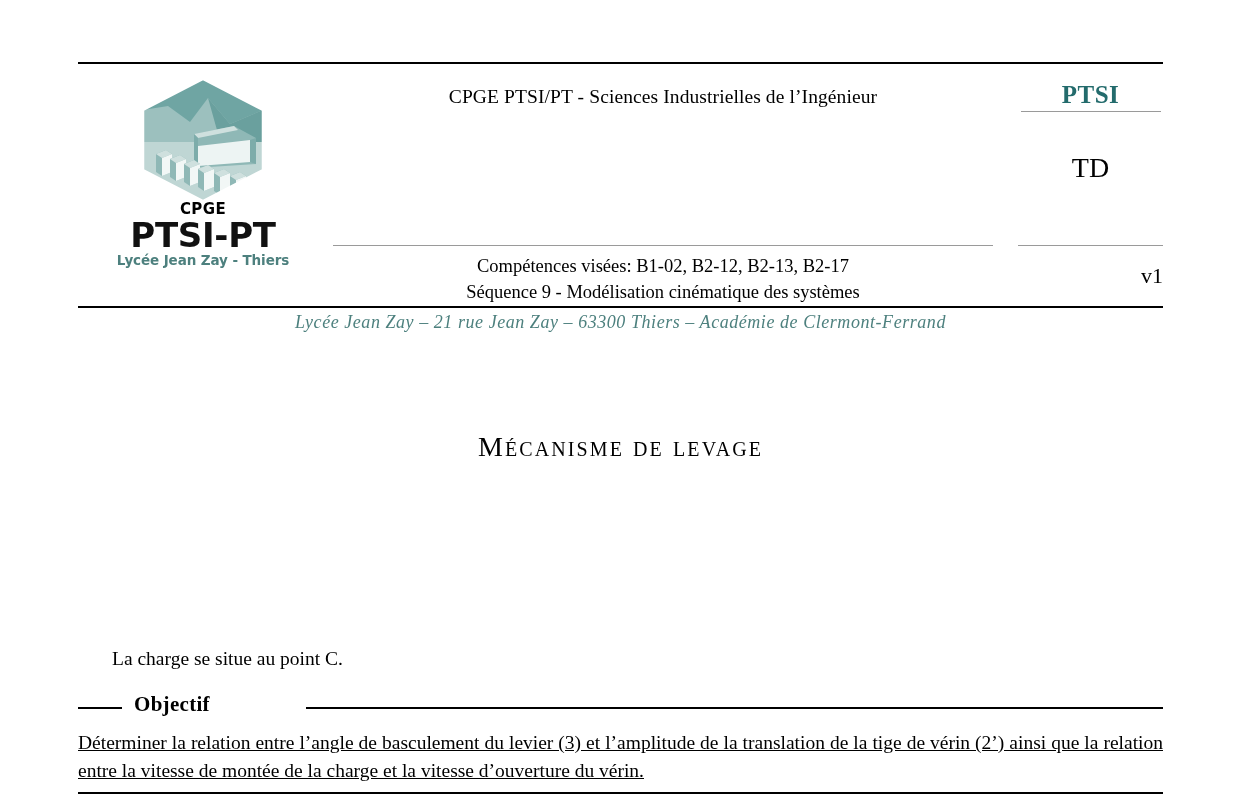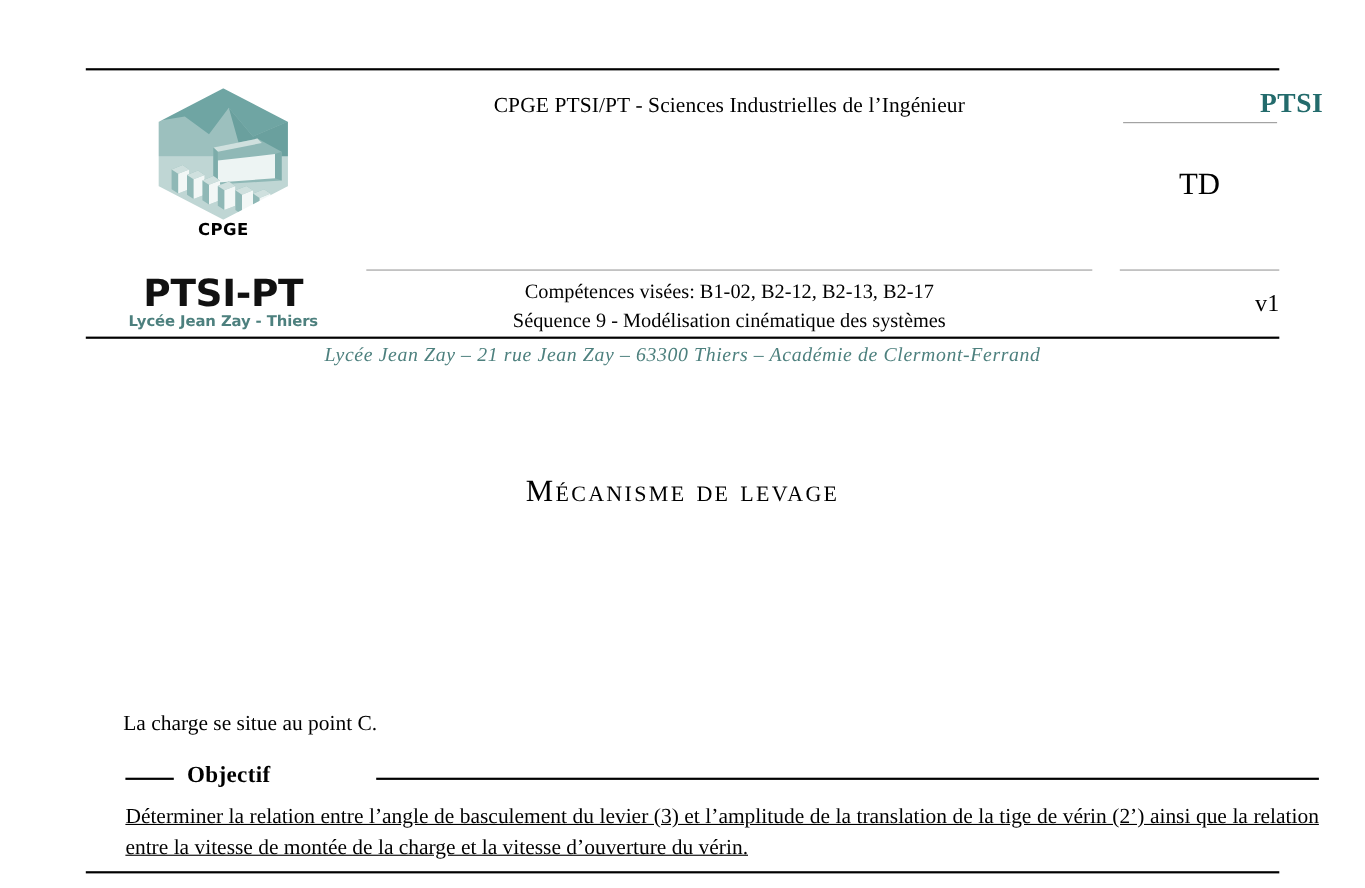--- a/index.html
+++ b/index.html
@@ -71,21 +71,20 @@
     line-height: 1.05;
     margin-top: -2px;
   }
   .logo-ptsipt {
     font-family: "DejaVu Sans", "Liberation Sans", sans-serif;
     font-size: 34px;
     font-weight: 700;
     color: #111111;
     letter-spacing: -0.3px;
     line-height: 1.0;
-    margin-top: 32px;
   }
   .logo-lycee {
     font-family: "DejaVu Sans", "Liberation Sans", sans-serif;
     font-size: 13.5px;
     font-weight: 600;
     color: #4d807e;
     letter-spacing: -0.1px;
     line-height: 1.1;
     margin-top: 1px;
   }
@@ -123,24 +122,24 @@
     top: 188px;
     width: 660px;
     text-align: center;
     font-size: 18.5px;
     line-height: 1.38;
   }
 
   
   .right-col {
     position: absolute;
-    left: 980px;
+    left: 940px;
     top: 0;
     width: 145px;
-    text-align: right;
+    text-align: center;
   }
   .badge-ptsi {
     font-size: 25px;
     font-weight: 700;
     color: #236b6c;
     letter-spacing: 0.5px;
     margin-top: 16px;
     line-height: 1;
   }
   .right-rule-top {
@@ -238,21 +237,20 @@
     line-height: 1.3;
     text-align: right;
   }
 
   
   .objectif {
     position: absolute;
     left: 78px;
     top: 695px;
     width: 1085px;
-    margin-left: 36px;
   }
   .objectif-head {
     position: relative;
     height: 26px;
   }
   .obj-rule-left {
     position: absolute;
     left: 0;
     top: 12px;
     width: 44px;

